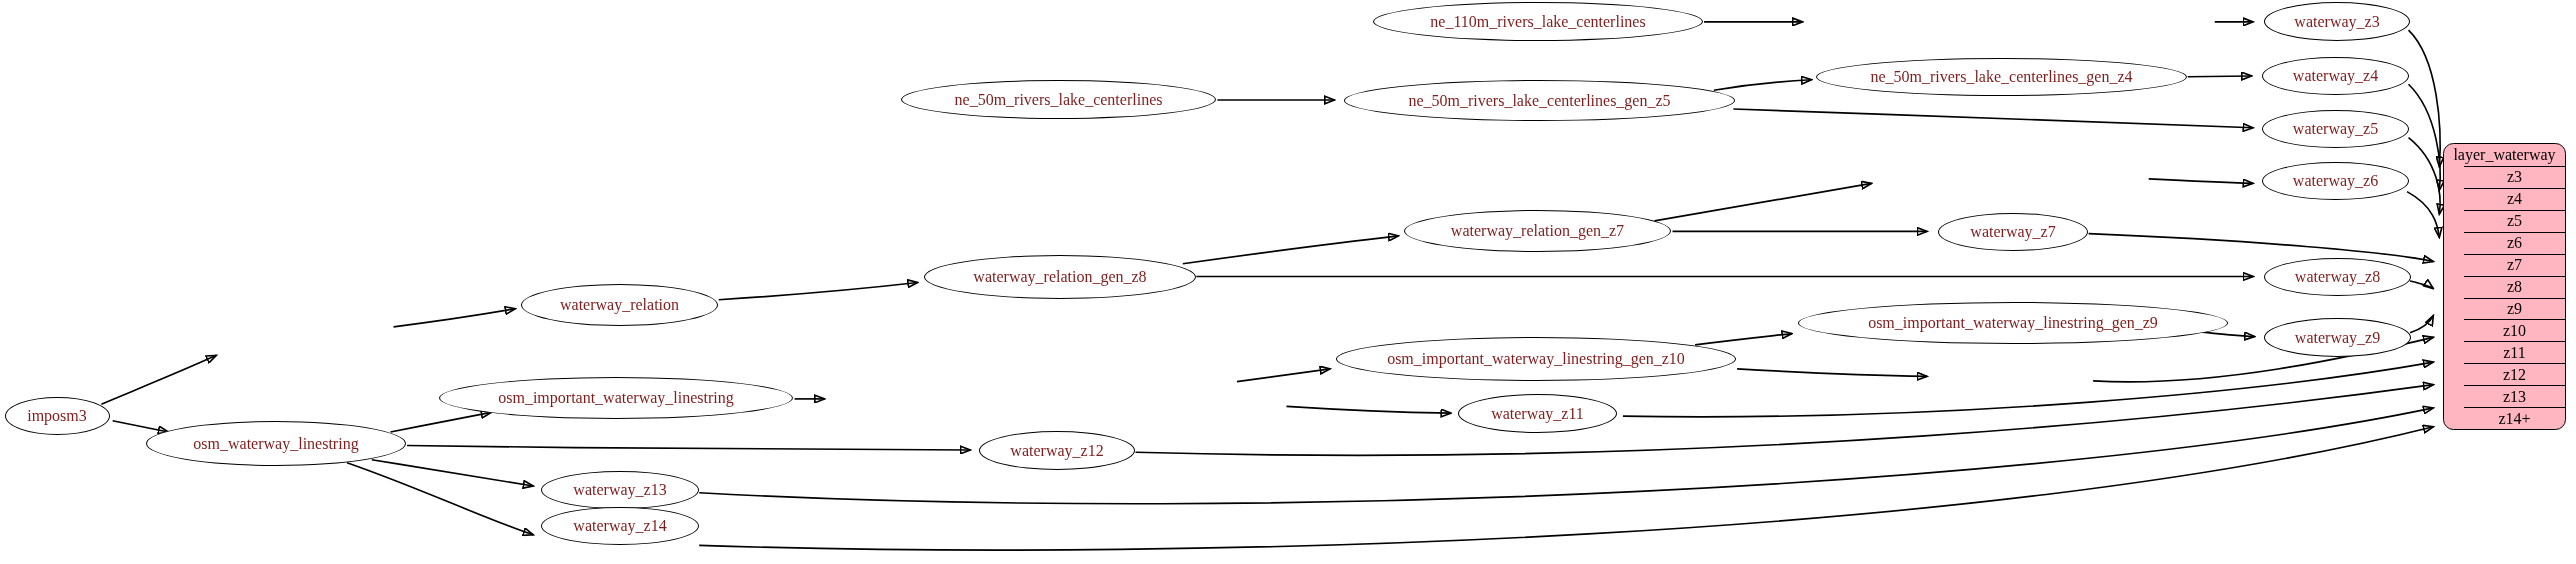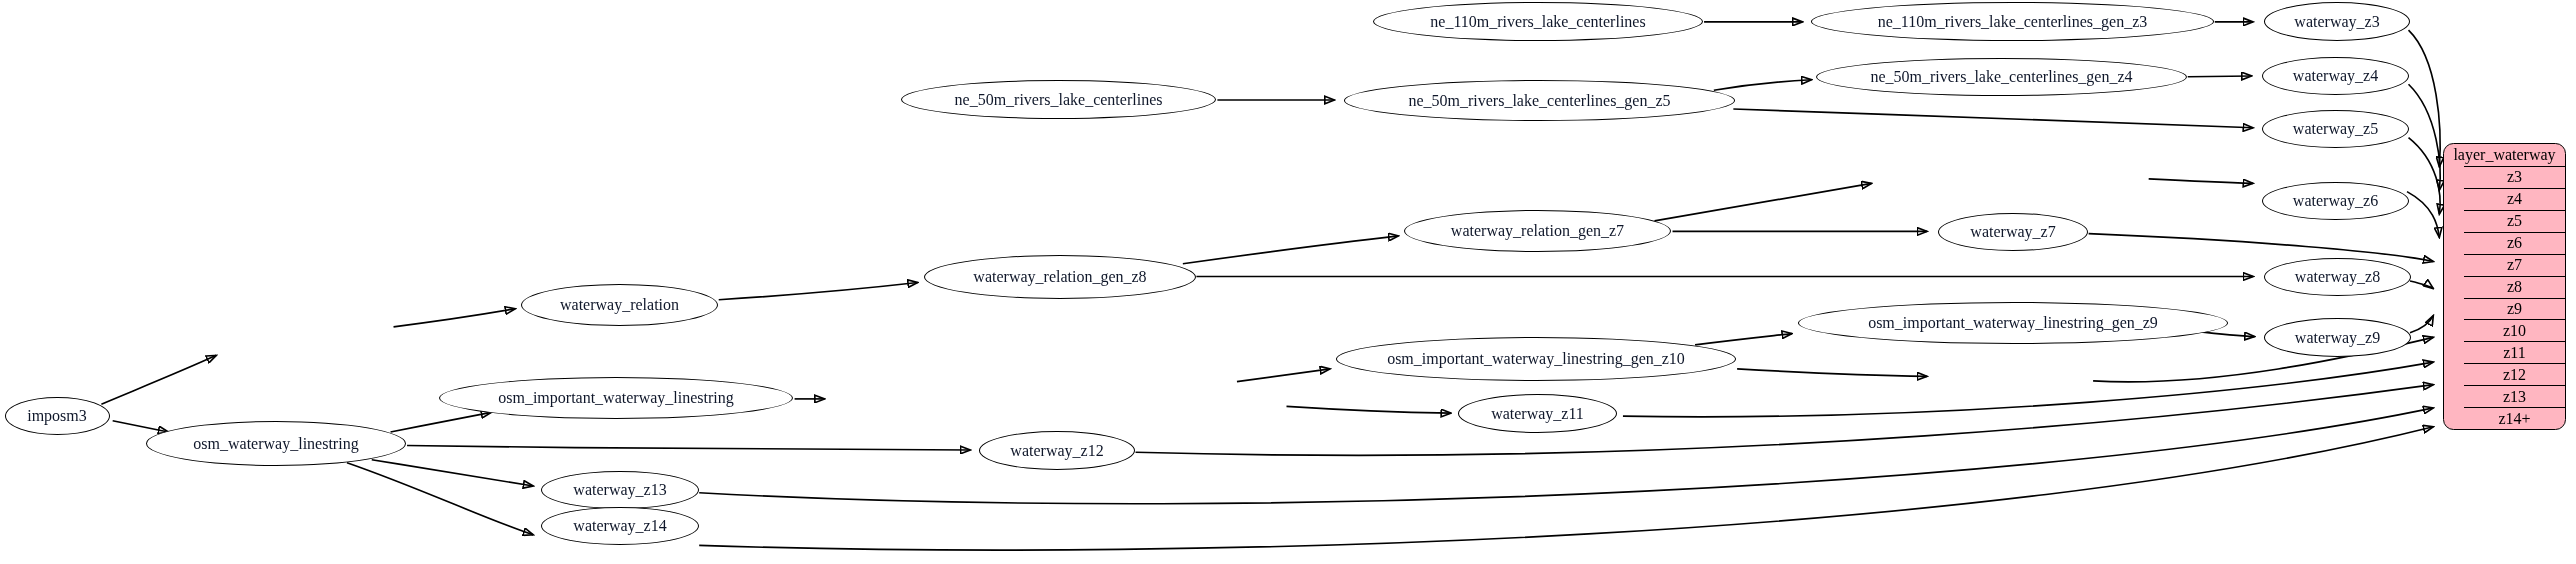--- a/index.html
+++ b/index.html
@@ -12,21 +12,21 @@
   }
   #edges { position:absolute; left:0; top:0; width:2576px; height:565px; }
   #edges path { fill:none; stroke:#000000; stroke-width:2.2px; }
   .node {
     position:absolute;
     box-sizing:border-box;
     border:1.7px solid #000000;
     border-radius:50%;
     background:#ffffff;
     display:flex; align-items:center; justify-content:center;
-    font-size:16px; color:#0f172a;
+    font-size:16px; color:#7f1d1d;
     white-space:nowrap;
     z-index:2;
   }
   .dbtable {
     position:absolute;
     left:2443px; top:143px; width:123px; height:287px;
     box-sizing:border-box;
     background:#ffb6c1;
     border:1.7px solid #000000;
     border-radius:10.5px;
@@ -97,28 +97,27 @@
 
   <div class="node" style="left:4.5px;top:397px;width:105px;height:38px">imposm3</div>
   <div class="node" style="left:146px;top:421px;width:260px;height:45px">osm_waterway_linestring</div>
   <div class="node" style="left:521px;top:284px;width:197px;height:42px">waterway_relation</div>
   <div class="node" style="left:439px;top:377px;width:354px;height:42px">osm_important_waterway_linestring</div>
   <div class="node" style="left:924px;top:255px;width:272px;height:44px">waterway_relation_gen_z8</div>
   <div class="node" style="left:1404px;top:210px;width:267px;height:42px">waterway_relation_gen_z7</div>
   <div class="node" style="left:1336px;top:337px;width:400px;height:44px">osm_important_waterway_linestring_gen_z10</div>
   <div class="node" style="left:1798px;top:302px;width:430px;height:42px">osm_important_waterway_linestring_gen_z9</div>
   <div class="node" style="left:1373px;top:2.3px;width:330px;height:39px">ne_110m_rivers_lake_centerlines</div>
-  <div class="node" style="left:1811px;top:2.3px;width:403px;height:39px">ne_110m_rivers_lake_centerlines_gen_z3</div>
   <div class="node" style="left:901px;top:80px;width:315px;height:39px">ne_50m_rivers_lake_centerlines</div>
   <div class="node" style="left:1344px;top:80px;width:391px;height:41px">ne_50m_rivers_lake_centerlines_gen_z5</div>
   <div class="node" style="left:1816px;top:58px;width:371px;height:38px">ne_50m_rivers_lake_centerlines_gen_z4</div>
   <div class="node" style="left:2264px;top:2.3px;width:146px;height:39px">waterway_z3</div>
   <div class="node" style="left:2262px;top:57px;width:147px;height:38px">waterway_z4</div>
   <div class="node" style="left:2262px;top:110px;width:147px;height:38px">waterway_z5</div>
-  <div class="node" style="left:2262px;top:182px;width:147px;height:38px">waterway_z6</div>
+  <div class="node" style="left:2262px;top:162px;width:147px;height:38px">waterway_z6</div>
   <div class="node" style="left:1938px;top:213px;width:150px;height:38px">waterway_z7</div>
   <div class="node" style="left:2264px;top:258px;width:147px;height:38px">waterway_z8</div>
   <div class="node" style="left:2264px;top:318px;width:147px;height:39px">waterway_z9</div>
   <div class="node" style="left:1458px;top:394px;width:159px;height:39px">waterway_z11</div>
   <div class="node" style="left:979px;top:431px;width:156px;height:39px">waterway_z12</div>
   <div class="node" style="left:541px;top:471px;width:158px;height:38px">waterway_z13</div>
   <div class="node" style="left:541px;top:507px;width:158px;height:38px">waterway_z14</div>
 
   <div class="dbtable">
     <div class="thead">layer_waterway</div>

